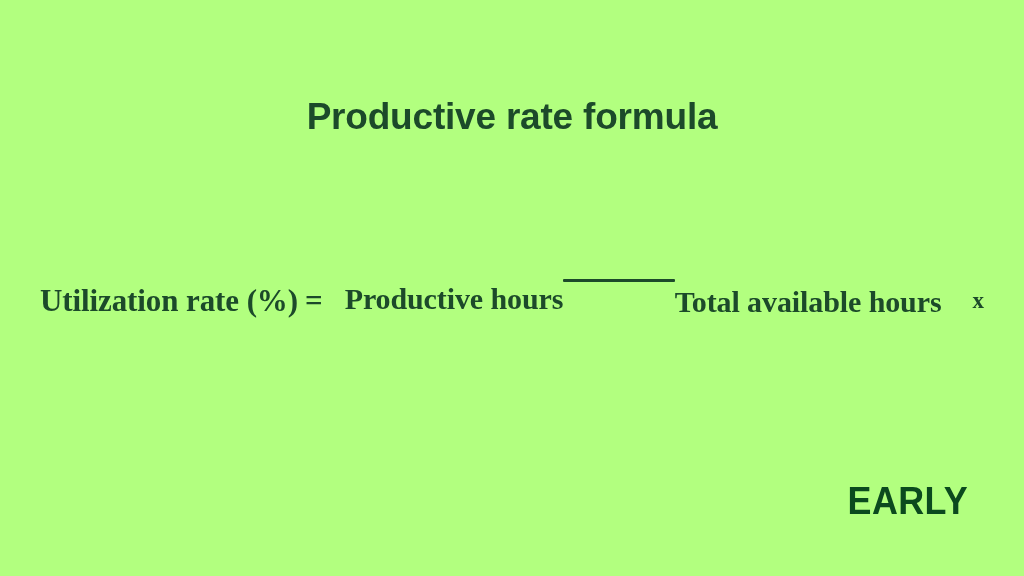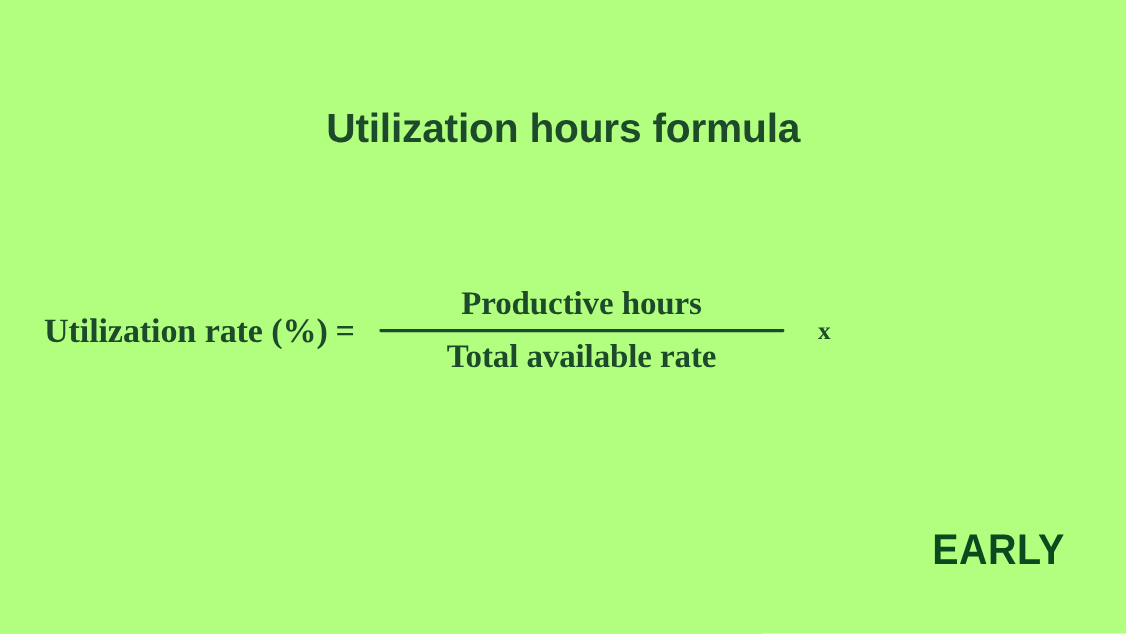--- a/index.html
+++ b/index.html
@@ -63,22 +63,22 @@
     font-size: 31px;
     font-weight: 700;
     color: #1c4a2a;
     margin-left: 7px;
     line-height: 1;
   }
 
   .fraction {
     margin-left: 22px;
     display: flex;
-    flex-direction: column;
-    align-items: center;
+    flex-direction: row;
+    align-items: flex-start;
     justify-content: center;
     min-width: 368px;
   }
 
   .numerator,
   .denominator {
     font-size: 30px;
     font-weight: 700;
     color: #1c4a2a;
     white-space: nowrap;
@@ -126,32 +126,32 @@
     transform: scaleX(0.92);
     transform-origin: right bottom;
     white-space: nowrap;
   }
 </style>
 </head>
 <body>
 
 <div id="slide">
 
-  <div id="title">Utilization hours formula</div>
+  <div id="title">Productive rate formula</div>
 
   <div id="formula">
 
     <span class="lhs">Utilization rate (%)</span>
 
     <span class="equals">=</span>
 
     <span class="fraction">
       <span class="numerator">Productive hours</span>
       <span class="frac-rule"></span>
-      <span class="denominator">Total available rate</span>
+      <span class="denominator">Total available hours</span>
     </span>
 
     <span class="mul-sign">x</span>
 
 
   </div>
 
   <div id="logo">EARLY</div>
 
 </div>

